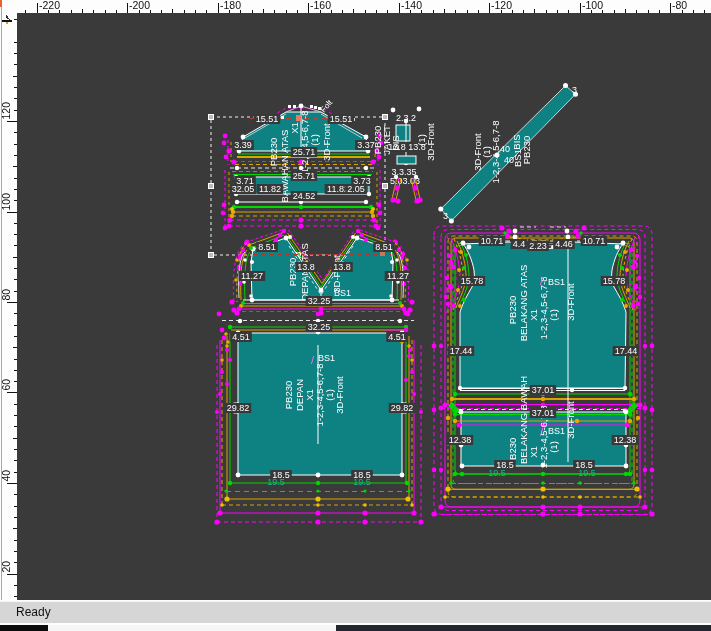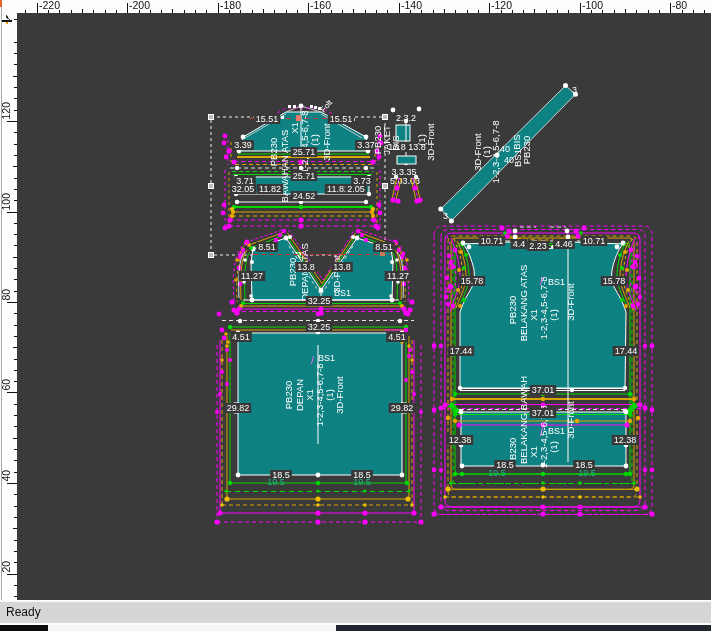--- a/index.html
+++ b/index.html
@@ -1,20 +1,20 @@
 <!DOCTYPE html>
 <html><head><meta charset="utf-8">
 <style>
 html,body{margin:0;padding:0;width:711px;height:631px;overflow:hidden;background:#fff;
 font-family:"Liberation Sans",sans-serif;}
 #app{position:relative;width:711px;height:631px;}
 svg text{font-family:"Liberation Sans",sans-serif;}
 #status{position:absolute;left:0;top:601px;width:711px;height:22px;background:#d6d6d6;
 border-top:1px solid #f5f5f5;box-sizing:border-box;}
-#status span{position:absolute;left:6px;top:3px;font-size:12px;color:#111;}
+#status span{position:absolute;left:16px;top:3px;font-size:12px;color:#111;}
 #strip{position:absolute;left:0;top:624px;width:711px;height:7px;background:#23262e;}
 #strip .b1{position:absolute;left:0;top:1px;width:48px;height:6px;background:#0c0c0c;}
 #strip .b2{position:absolute;left:48px;top:1px;width:288px;height:6px;background:#f6f6f6;}
 #strip .tl{position:absolute;left:0;top:0;width:711px;height:1px;background:#fdfdfd;}
 </style></head>
 <body>
 <div id="app">
 <svg width="711" height="631" viewBox="0 0 711 631" shape-rendering="crispEdges" text-rendering="optimizeSpeed">
 <rect x="0" y="0" width="711" height="631" fill="#fdfdfd"></rect>
 <rect x="0" y="0" width="2" height="7" fill="#e8622c"></rect>

